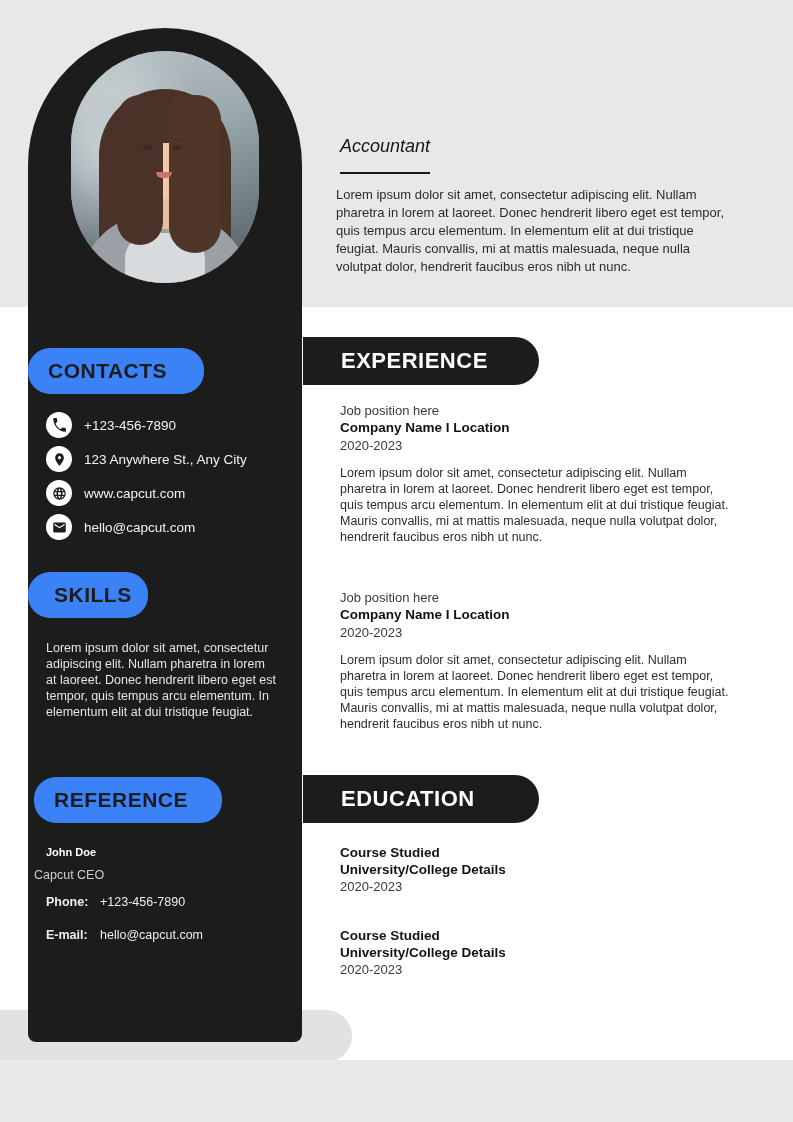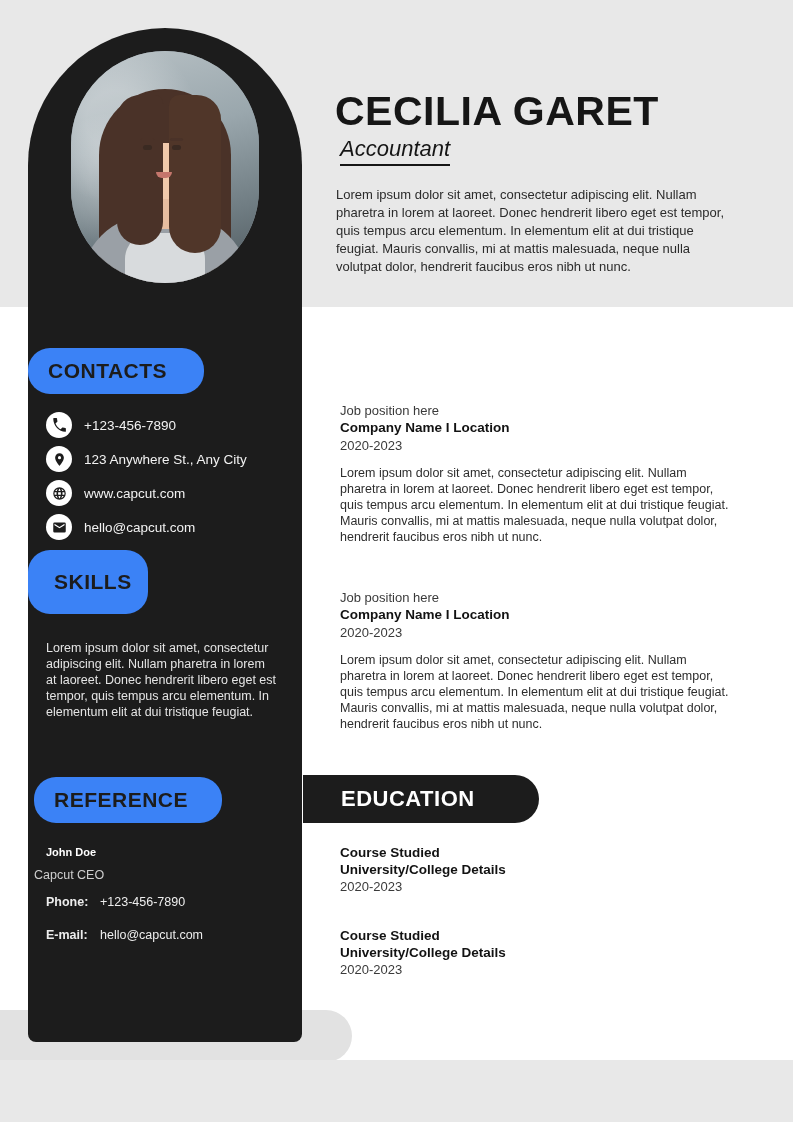--- a/index.html
+++ b/index.html
@@ -160,24 +160,24 @@
     position: absolute;
     left: 335px; top: 88px;
     font-size: 41px;
     font-weight: 800;
     letter-spacing: 0.5px;
     color: #161616;
   }
   .role {
     position: absolute;
     left: 340px; top: 136px;
-    font-size: 22px;
+    font-size: 18px;
     font-style: italic;
     color: #161616;
-    padding-bottom: 2px;
+    padding-bottom: 15px;
     border-bottom: 2px solid #161616;
   }
   .intro {
     position: absolute;
     left: 336px; top: 186px;
     width: 400px;
     font-size: 13px;
     line-height: 18px;
     color: #2b2b2b;
   }
@@ -297,39 +297,39 @@
     <div class="contact-row">
       <span class="cicon">
         <svg viewBox="0 0 24 24">
             <path d="M20 4H4a2 2 0 0 0-2 2v12a2 2 0 0 0 2 2h16a2 2 0 0 0 2-2V6a2 2 0 0 0-2-2zm0 4.2-8 5-8-5V6l8 5 8-5v2.2z"></path>
           </svg>
       </span>
       <span>hello@capcut.com</span>
     </div>
   </div>
 
-  <div class="pill-light" style="left:28px; top:550px; width:120px; height:64px; font-size:21px;padding-left:26px;">SKILLS</div>
+  <div class="pill-light" style="left:28px; top:572px; width:120px; height:46px; font-size:21px;padding-left:26px;">SKILLS</div>
   <div class="skills-text">Lorem ipsum dolor sit amet, consectetur adipiscing elit. Nullam pharetra in lorem at laoreet. Donec hendrerit libero eget est tempor, quis tempus arcu elementum. In elementum elit at dui tristique feugiat.</div>
 
   <div class="pill-light" style="left:28px; top:777px; width:188px; height:46px; font-size:21px;margin-left:6px;">REFERENCE</div>
   <div class="ref-name">John Doe</div>
   <div class="ref-title">Capcut CEO</div>
   <div class="ref-line ref-phone">
     <span class="lbl">Phone:</span>
     <span>+123-456-7890</span>
   </div>
   <div class="ref-line ref-email">
     <span class="lbl">E-mail:</span>
     <span>hello@capcut.com</span>
   </div>
 
-  <div class="name">CECILIA GARET</div>
   <div class="role">Accountant</div>
   <div class="intro">Lorem ipsum dolor sit amet, consectetur adipiscing elit. Nullam pharetra in lorem at laoreet. Donec hendrerit libero eget est tempor, quis tempus arcu elementum. In elementum elit at dui tristique feugiat. Mauris convallis, mi at mattis malesuada, neque nulla volutpat dolor, hendrerit faucibus eros nibh ut nunc.</div>
 
+  <div class="pill-dark" style="left:303px; top:337px; width:236px; height:48px; font-size:22px;">EXPERIENCE</div>
 
   <div class="exp-item" style="top:403px;">
     <div class="exp-pos">Job position here</div>
     <div class="exp-company">Company Name I Location</div>
     <div class="exp-dates">2020-2023</div>
     <div class="exp-desc">Lorem ipsum dolor sit amet, consectetur adipiscing elit. Nullam pharetra in lorem at laoreet. Donec hendrerit libero eget est tempor, quis tempus arcu elementum. In elementum elit at dui tristique feugiat. Mauris convallis, mi at mattis malesuada, neque nulla volutpat dolor, hendrerit faucibus eros nibh ut nunc.</div>
   </div>
 
   <div class="exp-item" style="top:590px;">
     <div class="exp-pos">Job position here</div>

